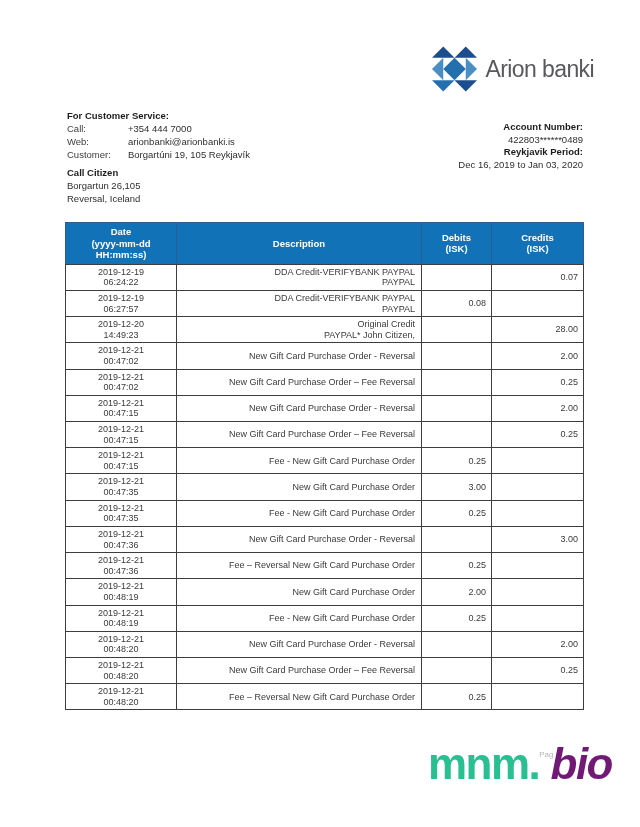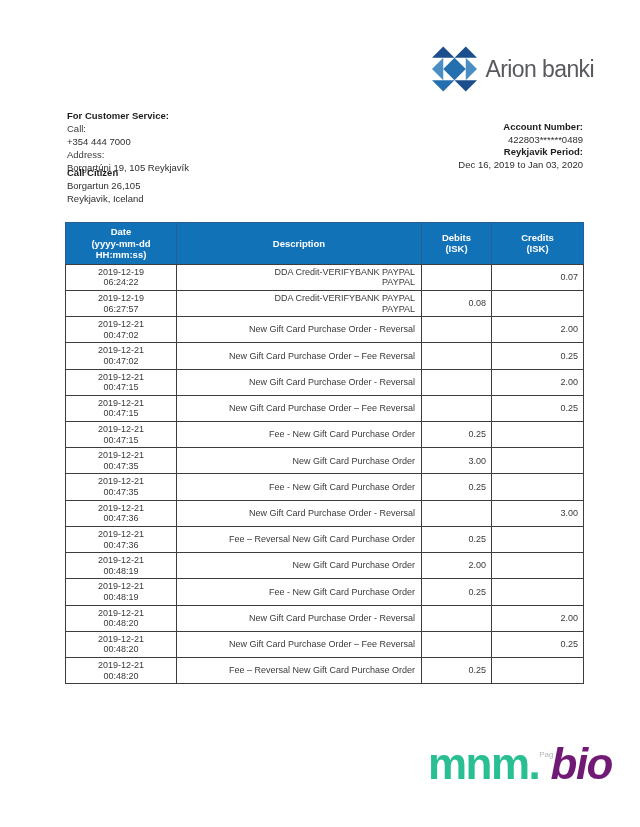--- a/index.html
+++ b/index.html
@@ -35,21 +35,21 @@
   
   .customer-service {
     position: absolute;
     left: 67px;
     top: 109px;
     font-size: 9.5px;
     line-height: 13px;
     color: #333;
   }
   .cs-heading { font-weight: bold; color: #1c1c1c; }
-  .cs-row { display: flex; flex-direction: column; }
+  .cs-row { display: flex; }
   .cs-label { width: 61px; color: #3c3c3c; }
   .cs-value { color: #2e2e2e; }
 
   
   .account-info {
     position: absolute;
     right: 57px;
     top: 121px;
     text-align: right;
     font-size: 9.5px;
@@ -138,37 +138,41 @@
   </header>
 
   <section class="customer-service">
     <div class="cs-heading">For Customer Service:</div>
     <div id="cs-rows">
         <div class="cs-row">
     <span class="cs-label">Call:</span>
     <span class="cs-value">+354 444 7000</span>
   </div>
         <div class="cs-row">
-    <span class="cs-label">Address:</span>
+    <span class="cs-label">Web:</span>
+    <span class="cs-value">arionbanki@arionbanki.is</span>
+  </div>
+        <div class="cs-row">
+    <span class="cs-label">Customer:</span>
     <span class="cs-value">Borgartúni 19, 105 Reykjavík</span>
   </div>
       </div>
   </section>
 
   <section class="account-info">
     <div class="ai-label">Account Number:</div>
     <div>422803******0489</div>
     <div class="ai-label">Reykjavik Period:</div>
     <div>Dec 16, 2019 to Jan 03, 2020</div>
   </section>
 
   <section class="addressee">
     <div class="name">Call Citizen</div>
     <div>Borgartun 26,105</div>
-    <div>Reykjavik, Iceland</div>
+    <div>Reversal, Iceland</div>
   </section>
 
   <div class="table-wrap">
     <table>
       <colgroup>
         <col style="width:111px">
         <col style="width:245px">
         <col style="width:70px">
         <col style="width:92px">
       </colgroup>
@@ -195,20 +199,28 @@
   </tr>
           <tr>
     <td class="c-date">2019-12-19
 06:27:57</td>
     <td class="c-desc">DDA Credit-VERIFYBANK PAYPAL
 PAYPAL</td>
     <td class="c-debit">0.08</td>
     <td class="c-credit"></td>
   </tr>
           <tr>
+    <td class="c-date">2019-12-20
+14:49:23</td>
+    <td class="c-desc">Original Credit
+PAYPAL* John Citizen,</td>
+    <td class="c-debit"></td>
+    <td class="c-credit">28.00</td>
+  </tr>
+          <tr>
     <td class="c-date">2019-12-21
 00:47:02</td>
     <td class="c-desc">New Gift Card Purchase Order - Reversal</td>
     <td class="c-debit"></td>
     <td class="c-credit">2.00</td>
   </tr>
           <tr>
     <td class="c-date">2019-12-21
 00:47:02</td>
     <td class="c-desc">New Gift Card Purchase Order – Fee Reversal</td>

